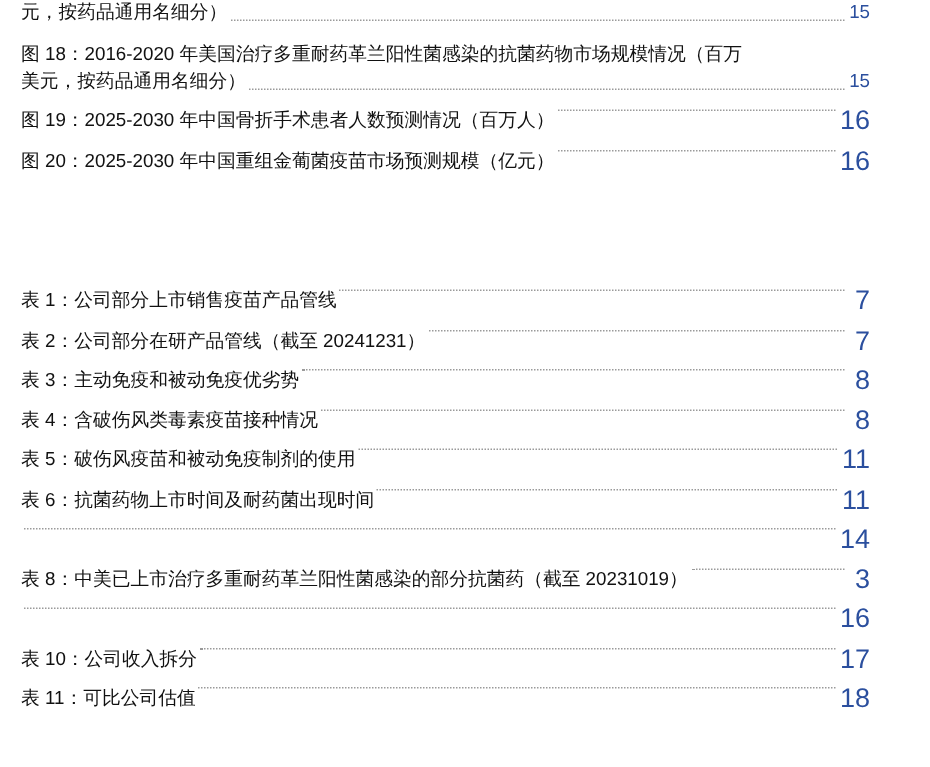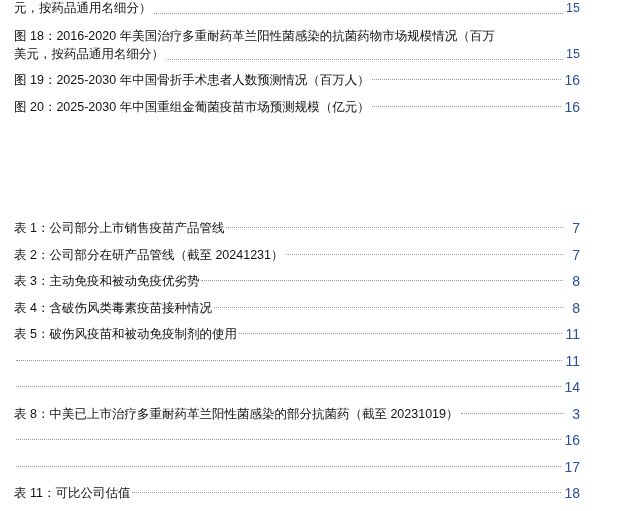--- a/index.html
+++ b/index.html
@@ -20,25 +20,25 @@
     height: 511px;
     box-sizing: border-box;
     padding: 0 14px;
   }
   .toc-block {
     position: absolute;
     left: 14px;
     right: 14px;
   }
   .figures-block { top: 0px; }
-  .tables-block { top: 192px; margin-top: 28px; }
+  .tables-block { top: 192px; }
 
   .entry {
     display: flex;
-    align-items: center;
+    align-items: flex-start;
     font-size: 12.5px;
     line-height: 17px;
     color: #111111;
     margin-bottom: 9.5px;
     white-space: nowrap;
   }
   .entry .label {
     flex: 0 1 auto;
     overflow: hidden;
     white-space: nowrap;
@@ -47,21 +47,21 @@
     flex: 1 1 auto;
     overflow: hidden;
     margin: 0 1px 3px 2px;
     border-bottom: 1px dotted #9a9a9a;
     height: 1px;
     min-width: 6px;
   }
   .entry .page-no {
     flex: 0 0 auto;
     color: #2b4f9e;
-    font-size: 14px;
+    font-size: 18px;
     padding-left: 2px;
     text-align: right;
     min-width: 14px;
   }
   
   .entry-wrap {
     font-size: 12.5px;
     line-height: 18px;
     color: #111111;
     margin-bottom: 9.5px;
@@ -178,20 +178,21 @@
       <span class="page-no">8</span>
     </div>
 
     <div class="entry">
       <span class="label">表 5：破伤风疫苗和被动免疫制剂的使用</span>
       <span class="dots"></span>
       <span class="page-no">11</span>
     </div>
 
     <div class="entry">
+      <span class="label">表 6：抗菌药物上市时间及耐药菌出现时间</span>
       <span class="dots"></span>
       <span class="page-no">11</span>
     </div>
 
     <div class="entry">
       <span class="dots"></span>
       <span class="page-no">14</span>
     </div>
 
     <div class="entry">
@@ -199,20 +200,21 @@
       <span class="dots"></span>
       <span class="page-no">3</span>
     </div>
 
     <div class="entry">
       <span class="dots"></span>
       <span class="page-no">16</span>
     </div>
 
     <div class="entry">
+      <span class="label">表 10：公司收入拆分</span>
       <span class="dots"></span>
       <span class="page-no">17</span>
     </div>
 
     <div class="entry">
       <span class="label">表 11：可比公司估值</span>
       <span class="dots"></span>
       <span class="page-no">18</span>
     </div>
 

